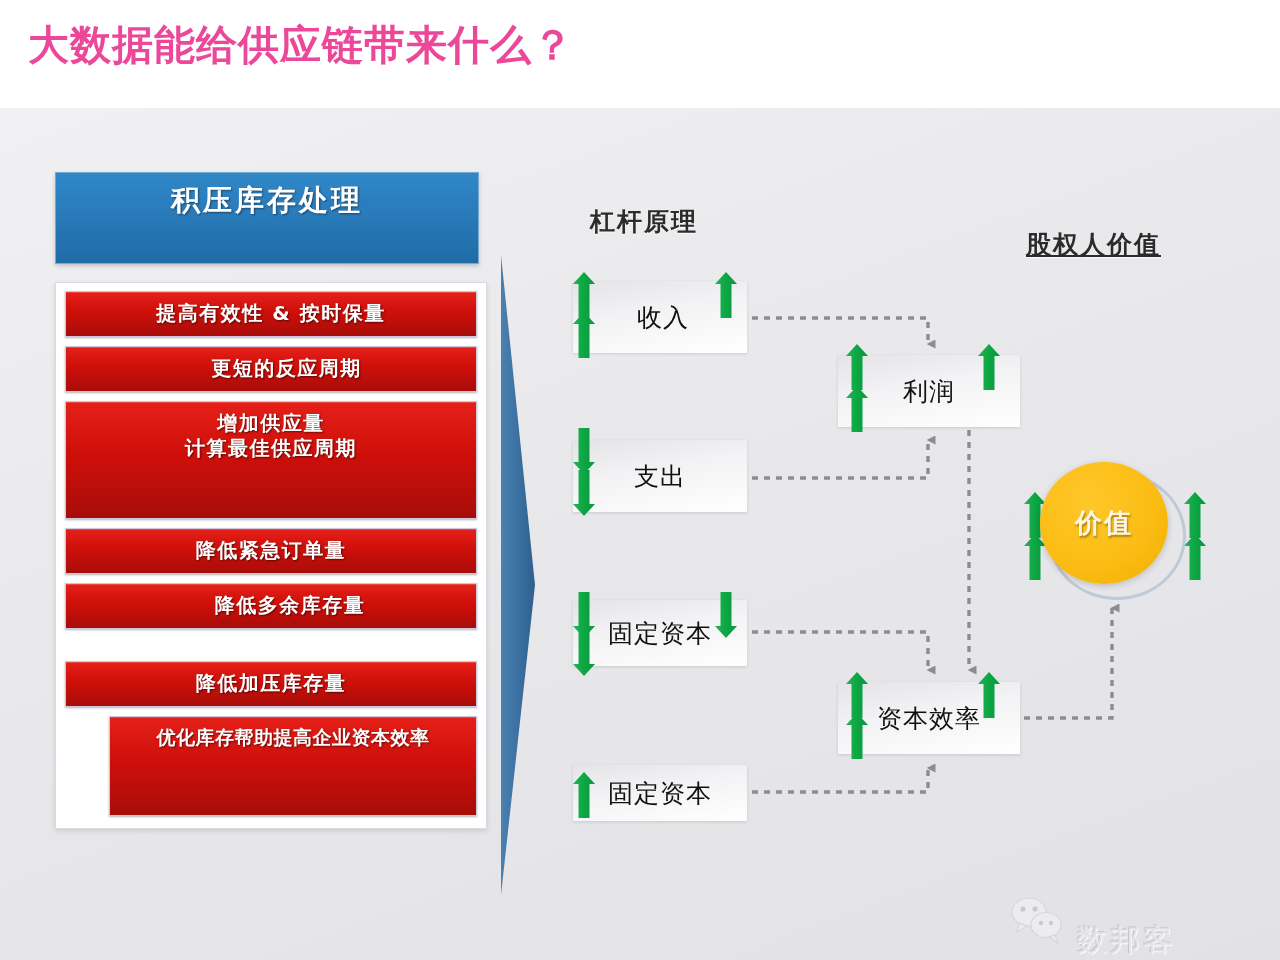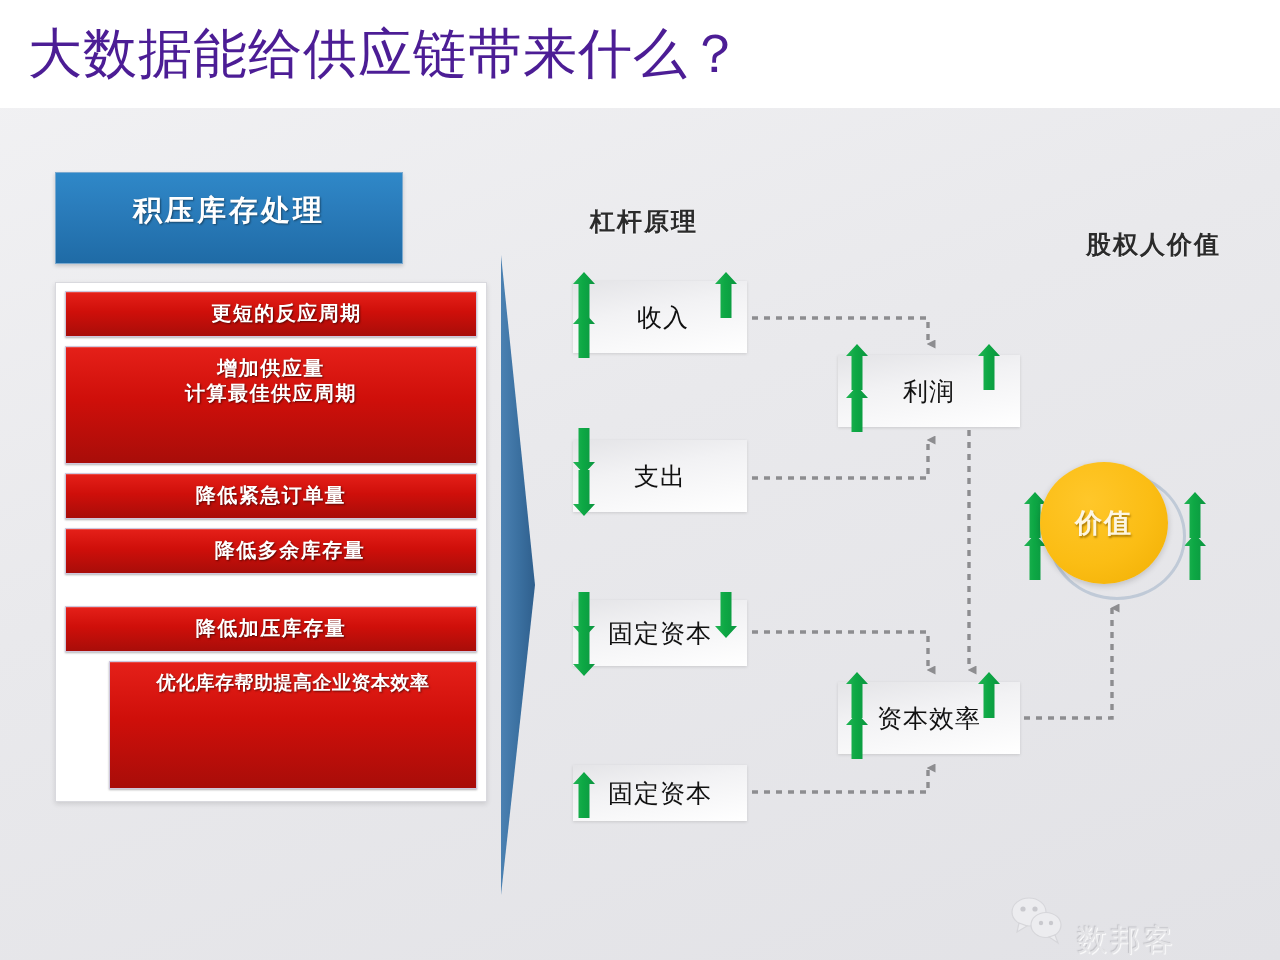--- a/index.html
+++ b/index.html
@@ -13,34 +13,34 @@
     background:linear-gradient(160deg,#f2f2f4 0%,#e9e9ec 45%,#e2e2e6 100%);
     overflow:hidden;
   }
   
   #title-band{
     position:absolute;left:0;top:0;width:1280px;height:108px;
     background:#ffffff;
   }
   #page-title{
     position:absolute;left:28px;top:18px;
-    font-size:54px;font-weight:normal;letter-spacing:1px;
-    color:#4c1d95;
+    font-size:41px;font-weight:bold;letter-spacing:1px;
+    color:#ec4899;
     text-shadow:1px 1px 0 rgba(255,255,255,.8);
     white-space:nowrap;
   }
   
   #left-panel{position:absolute;left:55px;top:172px;width:432px;}
   #panel-header{
-    width:348px;height:92px;box-sizing:border-box;
+    width:424px;height:92px;box-sizing:border-box;
     background:linear-gradient(180deg,#2f88c8 0%,#2a7cbb 40%,#1f6ba6 100%);
     border:1px solid #7aa9cf;
     box-shadow:0 2px 4px rgba(0,0,0,.18);
     display:flex;align-items:flex-start;justify-content:center;
-    padding-top:18px;
+    padding-top:8px;
   }
   #panel-header-label{
     font-size:29px;font-weight:bold;color:#ffffff;letter-spacing:3px;
     text-shadow:1px 1px 2px rgba(0,0,0,.45);
   }
   #bars-frame{
     margin-top:18px;width:432px;box-sizing:border-box;
     background:#ffffff;border:1px solid #d9d9de;
     padding:8px 9px 12px 9px;
     box-shadow:0 2px 5px rgba(0,0,0,.12);
@@ -59,35 +59,35 @@
     font-size:20px;font-weight:bold;color:#ffffff;letter-spacing:1.5px;
     line-height:1.25;text-align:center;
     text-shadow:1px 1px 2px rgba(0,0,0,.55);
   }
   .bar.h1{height:46px;}
   .bar.h2{height:46px;padding-left:31px;}
   .bar.h3{height:118px;}
   .bar.h4{height:46px;}
   .bar.h5{height:46px;padding-left:38px;}
   .bar.h6{height:46px;margin-top:32px;}
-  .bar.h7{height:128px;margin-left:44px;}
+  .bar.h7{height:100px;margin-left:44px;}
   .bar.small .bar-label{font-size:19px;letter-spacing:0.5px;}
   
   #wedge{
     position:absolute;left:495px;top:255px;width:48px;height:640px;
   }
   
   #diagram{position:absolute;left:0;top:0;width:1280px;height:960px;}
   .col-head{
     position:absolute;font-size:25px;font-weight:bold;color:#2b2b2b;
     letter-spacing:2px;white-space:nowrap;
     text-shadow:0 1px 0 rgba(255,255,255,.7);
   }
   #head-leverage{left:590px;top:205px;text-align:right;}
-  #head-shareholder{left:1086px;top:228px;}
+  #head-shareholder{left:1026px;top:228px;text-decoration:underline;}
   .node{
     position:absolute;box-sizing:border-box;
     background:linear-gradient(170deg,#e4e4e7 0%,#f2f2f4 40%,#ffffff 100%);
     box-shadow:0 1px 3px rgba(0,0,0,.13);
     display:flex;align-items:center;
   }
   .node-label{
     font-size:25px;font-weight:normal;color:#111111;letter-spacing:1px;
     white-space:nowrap;width:100%;text-align:center;
   }
@@ -132,20 +132,23 @@
     <div id="page-title">大数据能给供应链带来什么？</div>
   </div>
 
   <div id="left-panel">
 
     <div id="panel-header">
       <span id="panel-header-label">积压库存处理</span>
     </div>
 
     <div id="bars-frame">
+      <div class="bar h1">
+        <span class="bar-label">提高有效性 &amp; 按时保量</span>
+      </div>
       <div class="bar h2">
         <span class="bar-label">更短的反应周期</span>
       </div>
       <div class="bar h3">
         <span class="bar-label multiline">增加供应量<br>计算最佳供应周期</span>
       </div>
       <div class="bar h4">
         <span class="bar-label">降低紧急订单量</span>
       </div>
       <div class="bar h5">

